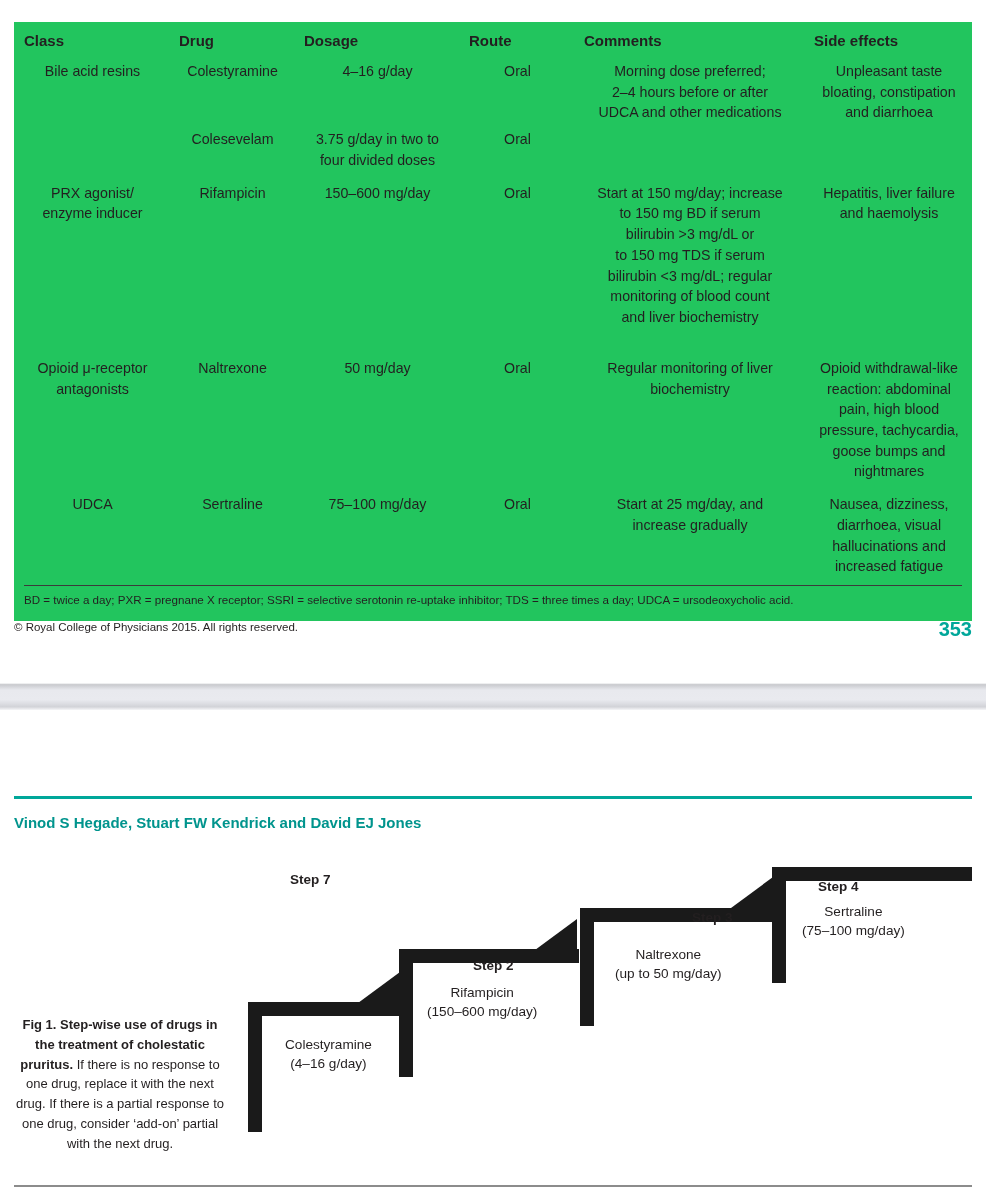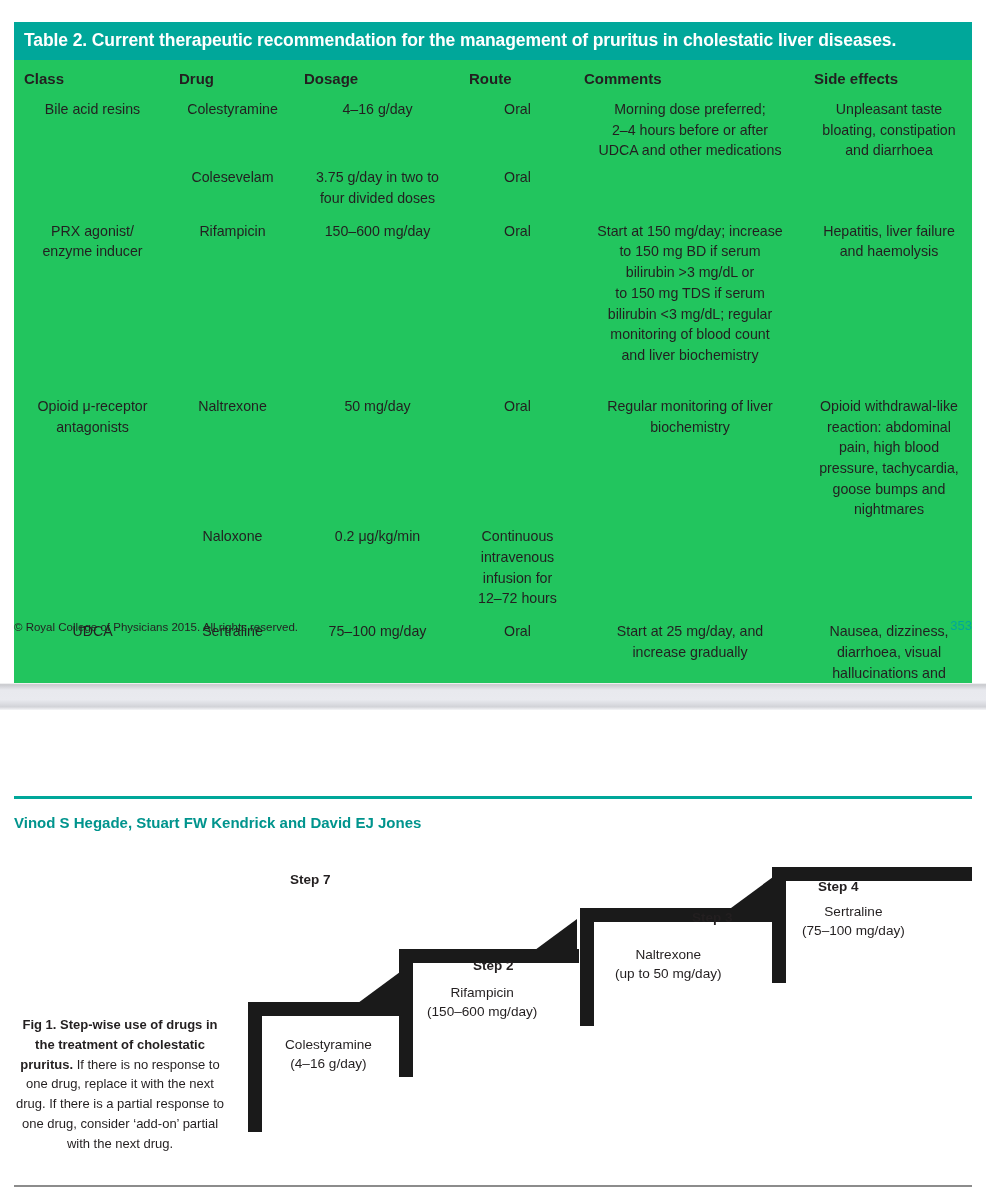--- a/index.html
+++ b/index.html
@@ -40,21 +40,21 @@
   .footnote-rule{
     margin:6px 10px 0 10px;border-top:1.6px solid #3b3b3b;
   }
   .footnote{
     font-size:11.6px;color:#231f20;padding:6px 10px 9px 10px;line-height:1.35;
   }
   .copyright{
     position:absolute;left:14px;top:621px;font-size:11.5px;color:#231f20;
   }
   .pagenum{
-    position:absolute;right:14px;top:618px;font-size:13px;font-weight:normal;color:#00a79a;
+    position:absolute;right:14px;top:618px;font-size:20px;font-weight:bold;color:#00a79a;
   }
 
   
   #pagegap{
     position:absolute;left:0;top:683px;width:986px;height:27px;
     background:linear-gradient(to bottom,#ffffff 0%,#c9cace 6%,#e8e9ee 26%,#e9eaef 62%,#d2d3d8 88%,#f6f6f8 100%);
   }
 
   
   #page2{top:710px;height:490px;text-align:center;}
@@ -87,21 +87,20 @@
     position:absolute;left:14px;top:475px;width:958px;height:2px;background:#8c8c8c;
   }
 </style>
 </head>
 <body>
 
 <div class="page" id="page1">
 
   <div class="table-wrap">
 
-    <div class="tbl-header">Table 2. Current therapeutic recommendation for the management of pruritus in cholestatic liver diseases.</div>
 
     <div class="tbl-body">
       <table>
         <colgroup>
           <col class="c0">
             <col class="c1">
             <col class="c2">
           <col class="c3">
             <col class="c4">
             <col class="c5">
@@ -155,28 +154,20 @@
 
           <tr>
             <td>Opioid μ-receptor<br>antagonists</td>
             <td>Naltrexone</td>
             <td>50 mg/day</td>
             <td>Oral</td>
             <td>Regular monitoring of liver<br>biochemistry</td>
             <td>Opioid withdrawal-like<br>reaction: abdominal<br>pain, high blood<br>pressure, tachycardia,<br>goose bumps and<br>nightmares</td>
           </tr>
 
-          <tr class="subrow">
-            <td></td>
-            <td>Naloxone</td>
-            <td>0.2 μg/kg/min</td>
-            <td>Continuous<br>intravenous<br>infusion for<br>12–72 hours</td>
-            <td></td>
-            <td></td>
-          </tr>
 
           <tr class="rowgap">
             <td>UDCA</td>
             <td>Sertraline</td>
             <td>75–100 mg/day</td>
             <td>Oral</td>
             <td>Start at 25 mg/day, and<br>increase gradually</td>
             <td>Nausea, dizziness,<br>diarrhoea, visual<br>hallucinations and<br>increased fatigue</td>
           </tr>
         </tbody>

